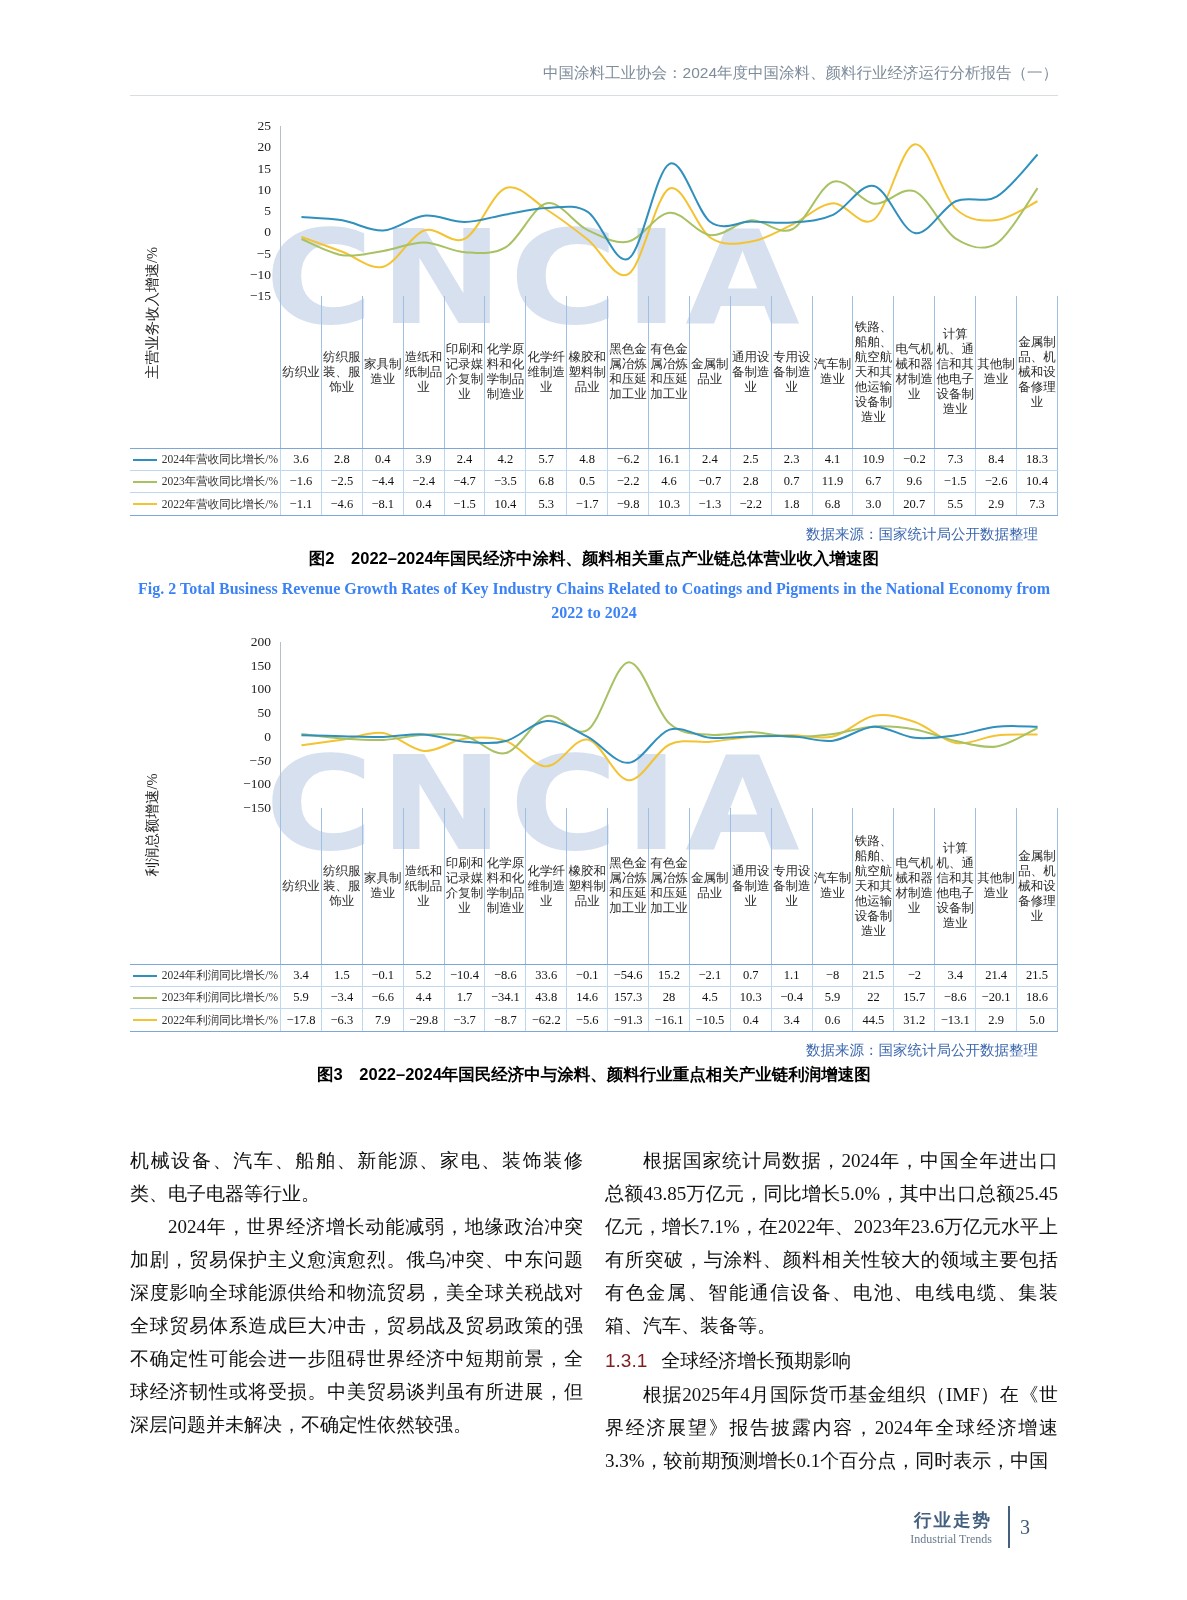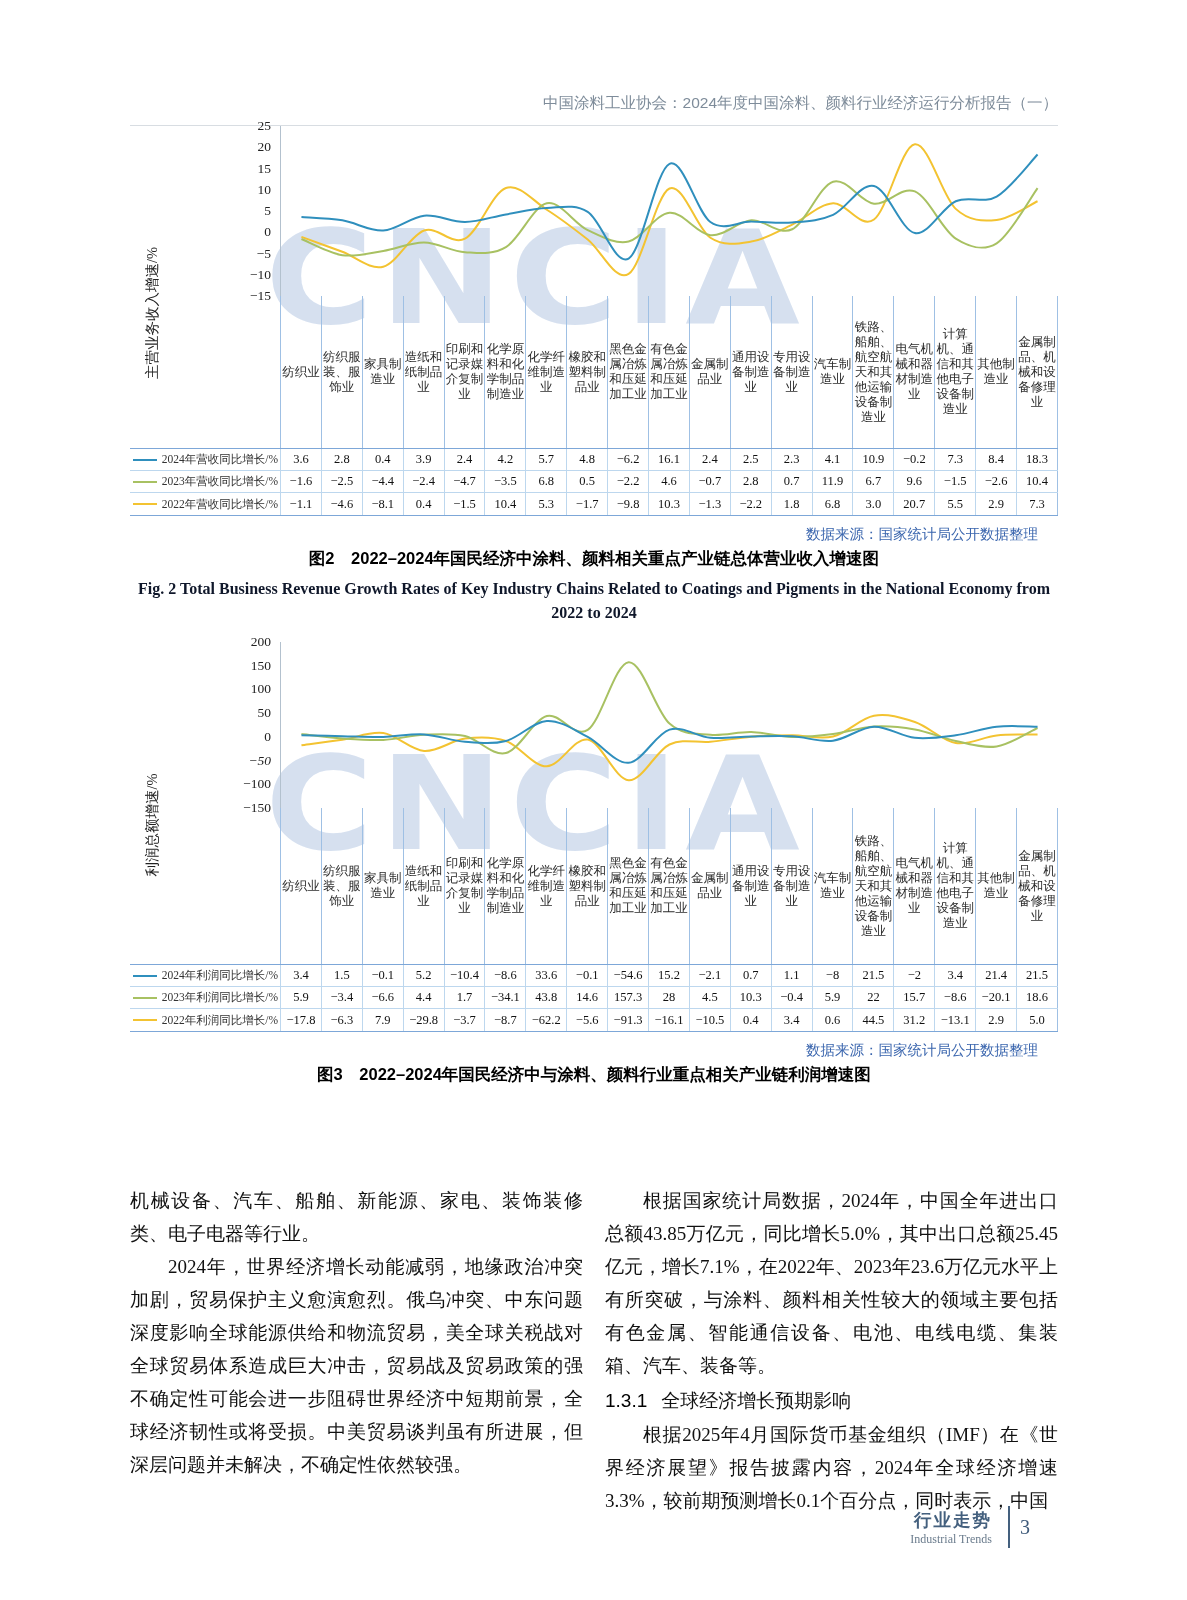--- a/index.html
+++ b/index.html
@@ -4,21 +4,21 @@
 <style>
   * { margin:0; padding:0; box-sizing:border-box; }
   html,body { background:#888; }
   .page {
     position:relative; width:1187px; height:1600px; margin:0 auto;
     background:#ffffff; overflow:hidden;
     font-family:"Liberation Serif","DejaVu Serif",serif; color:#1a1a1a;
   }
   
   .header {
-    position:absolute; top:93px; left:130px; width:928px;
+    position:absolute; top:63px; left:130px; width:928px;
     text-align:right; font-size:15.5px; color:#7e8c9a;
     font-family:"Liberation Sans","DejaVu Sans",sans-serif;
     padding-bottom:11px; border-bottom:1px solid #d8dde2;
   }
   
   .figure { position:absolute; left:130px; width:928px; }
   #figure-2 { top:126px; }
   #figure-3 { top:642px; }
   .chart-area { position:relative; }
   .watermark {
@@ -62,36 +62,36 @@
   .source {
     text-align:right; padding-right:20px; margin-top:9px;
     font-size:14.5px; color:#3b66ae;
   }
   .cap-cn {
     text-align:center; margin-top:4px; font-weight:bold; font-size:16.5px;
     color:#000; font-family:"Liberation Sans","DejaVu Sans",sans-serif;
   }
   .cap-en {
     text-align:center; margin-top:7px; font-weight:bold; font-size:16px;
-    line-height:1.5; color:#0f172a; font-family:"Liberation Serif","DejaVu Serif",serif;
+    line-height:1.5; color:#3b82f6; font-family:"Liberation Serif","DejaVu Serif",serif;
   }
   
   .body-text {
-    position:absolute; top:1184px; left:130px; width:928px;
+    position:absolute; top:1144px; left:130px; width:928px;
     display:flex; gap:22px;
   }
   .col { flex:1; font-size:19px; line-height:1.74; text-align:justify; color:#111; }
   .col p.indent { text-indent:2em; }
   .h2 {
     font-family:"Liberation Sans","DejaVu Sans",sans-serif;
     font-weight:bold; color:#4a72a8; font-size:18.5px; margin:3px 0 2px 0;
   }
   .h2 .hnum { margin-right:14px; }
   .h3 { font-size:19px; margin:2px 0 1px 0; color:#111; }
-  .h3 .hnum { color:#000000; font-family:"Liberation Sans","DejaVu Sans",sans-serif; margin-right:14px; }
+  .h3 .hnum { color:#7f1d1d; font-family:"Liberation Sans","DejaVu Sans",sans-serif; margin-right:14px; }
   
   .footer {
     position:absolute; right:157px; bottom:52px;
     display:flex; align-items:center;
   }
   .footer .f-block { text-align:right; padding-right:16px; }
   .f-cn { font-family:"Liberation Sans","DejaVu Sans",sans-serif; font-weight:bold; font-size:17.5px; color:#44607e; letter-spacing:2px; }
   .f-en { font-size:12px; color:#6b7c8d; }
   .f-div { width:2px; height:42px; background:#44607e; }
   .f-page { font-size:20px; color:#3e5a7a; padding-left:10px; }

